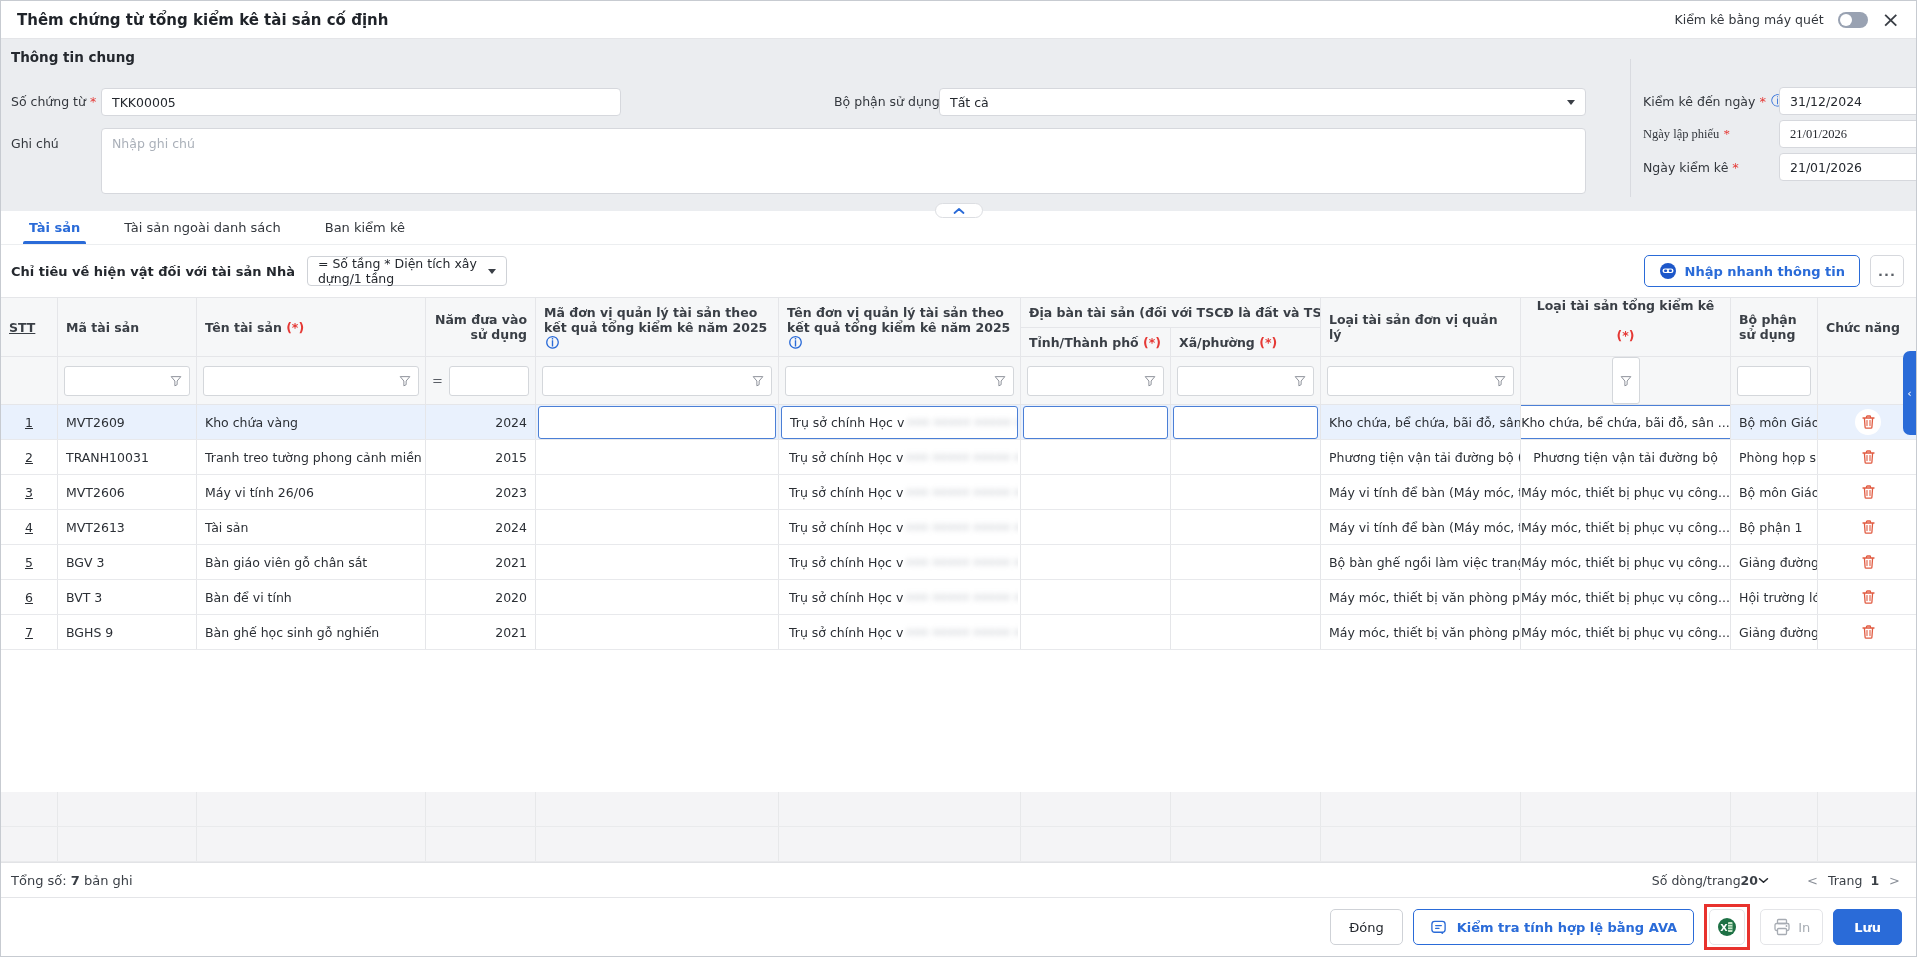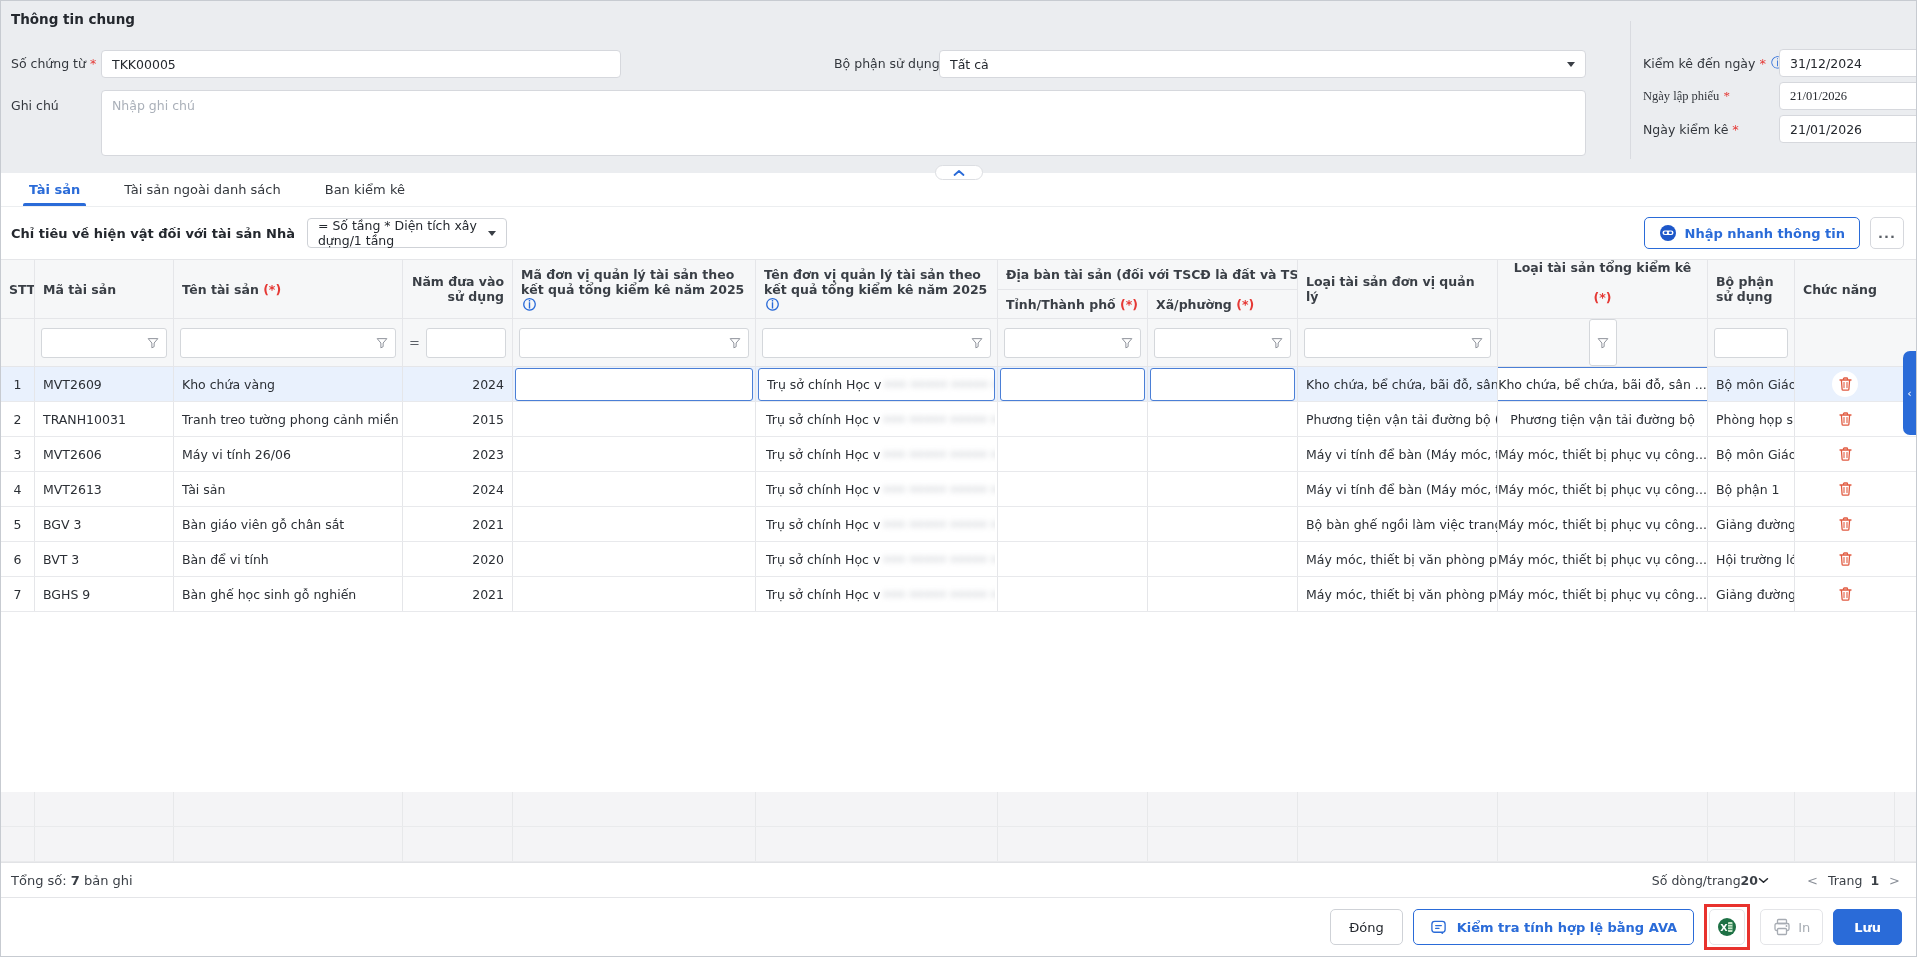--- a/index.html
+++ b/index.html
@@ -52,21 +52,21 @@
   .criteria-select { margin-left:12px; width:200px; height:30px; background:#fff; border:1px solid #cfd2d7; border-radius:4px; display:flex; align-items:center; justify-content:space-between; padding:0 10px; font-size:12.5px; color:#24282e; cursor:pointer; }
   .toolbar-right { margin-left:auto; display:flex; align-items:flex-start; gap:10px; }
   .btn-quickfill { height:32px; border:1px solid #2a6bd8; color:#2a6bd8; font-weight:bold; border-radius:5px; background:#fff; display:flex; align-items:center; gap:8px; padding:0 14px; font-size:13px; cursor:pointer; }
   .btn-more { width:34px; height:32px; border:1px solid #d6d8dd; border-radius:5px; background:#fff; color:#5a5f66; display:flex; align-items:center; justify-content:center; font-weight:bold; letter-spacing:1px; cursor:pointer; }
 
   
   .grid { flex:none; position:relative; overflow:hidden; background:#fff; }
   .grid-inner { width:1947px; }
   .hrow, .frow, .drow, .erow { display:flex; width:1947px; }
   .c { flex:none; border-right:1px solid #e5e6e9; padding:0 8px; overflow:hidden; white-space:nowrap; display:flex; align-items:center; }
-  .w-stt{width:34px;} .w-code{width:139px;} .w-name{width:229px;} .w-year{width:110px;}
+  .w-stt{width:57px;text-decoration:underline;} .w-code{width:139px;} .w-name{width:229px;} .w-year{width:110px;}
   .w-ucode{width:243px;} .w-uname{width:242px;} .w-prov{width:150px;} .w-ward{width:150px;}
   .w-tunit{width:200px;} .w-tinv{width:210px;flex-direction:column;} .w-dept{width:87px;} .w-act{width:100px; border-right:none;}
   .hrow { background:#f6f7f8; border-top:1px solid #e5e6e9; border-bottom:1px solid #e5e6e9; height:60px; }
   .hrow .c { font-weight:bold; color:#3a3f46; font-size:12.5px; white-space:normal; line-height:15px; }
   .hgroup { flex:none; width:300px; border-right:1px solid #e5e6e9; display:flex; flex-direction:column; padding:0; overflow:hidden; }
   .hgroup-top { height:30px; display:flex; align-items:center; padding:0 8px; font-weight:bold; font-size:12.5px; color:#3a3f46; border-bottom:1px solid #e5e6e9; white-space:nowrap; }
   .hgroup-bottom { display:flex; flex:1; }
   .hgroup-bottom .c { height:100%; }
   .hrow .num, .drow .num { justify-content:flex-end; }
   .frow { background:#f6f7f8; border-bottom:1px solid #e5e6e9; height:48px; }
@@ -107,20 +107,30 @@
   .btn-print { background:#fff; border:1px solid #e4e5e8; color:#a7acb3; gap:7px; padding:0 12px; }
   .btn-save { background:#2a6bd8; border:1px solid #2a6bd8; color:#fff; font-weight:bold; padding:0 20px; }
 
   svg { display:block; }
 </style>
 </head>
 <body>
 
 <div class="app">
 
+  <div class="titlebar">
+    <div class="title">Thêm chứng từ tổng kiểm kê tài sản cố định</div>
+    <div class="titlebar-right">
+      <span class="toggle-label">Kiểm kê bằng máy quét</span>
+      <span class="toggle">
+          <span class="knob"></span>
+        </span>
+      <span class="close-x">×</span>
+    </div>
+  </div>
 
   <div class="formarea">
     <div class="section-title">Thông tin chung</div>
 
     <div class="lbl f-row1-label"><span>Số chứng từ</span><span class="req">*</span></div>
     <div class="ibox f-socTu">
         <span>TKK00005</span>
       </div>
 
     <div class="lbl f-bophan-label"><span>Bộ phận sử dụng</span><span class="req">*</span></div>

